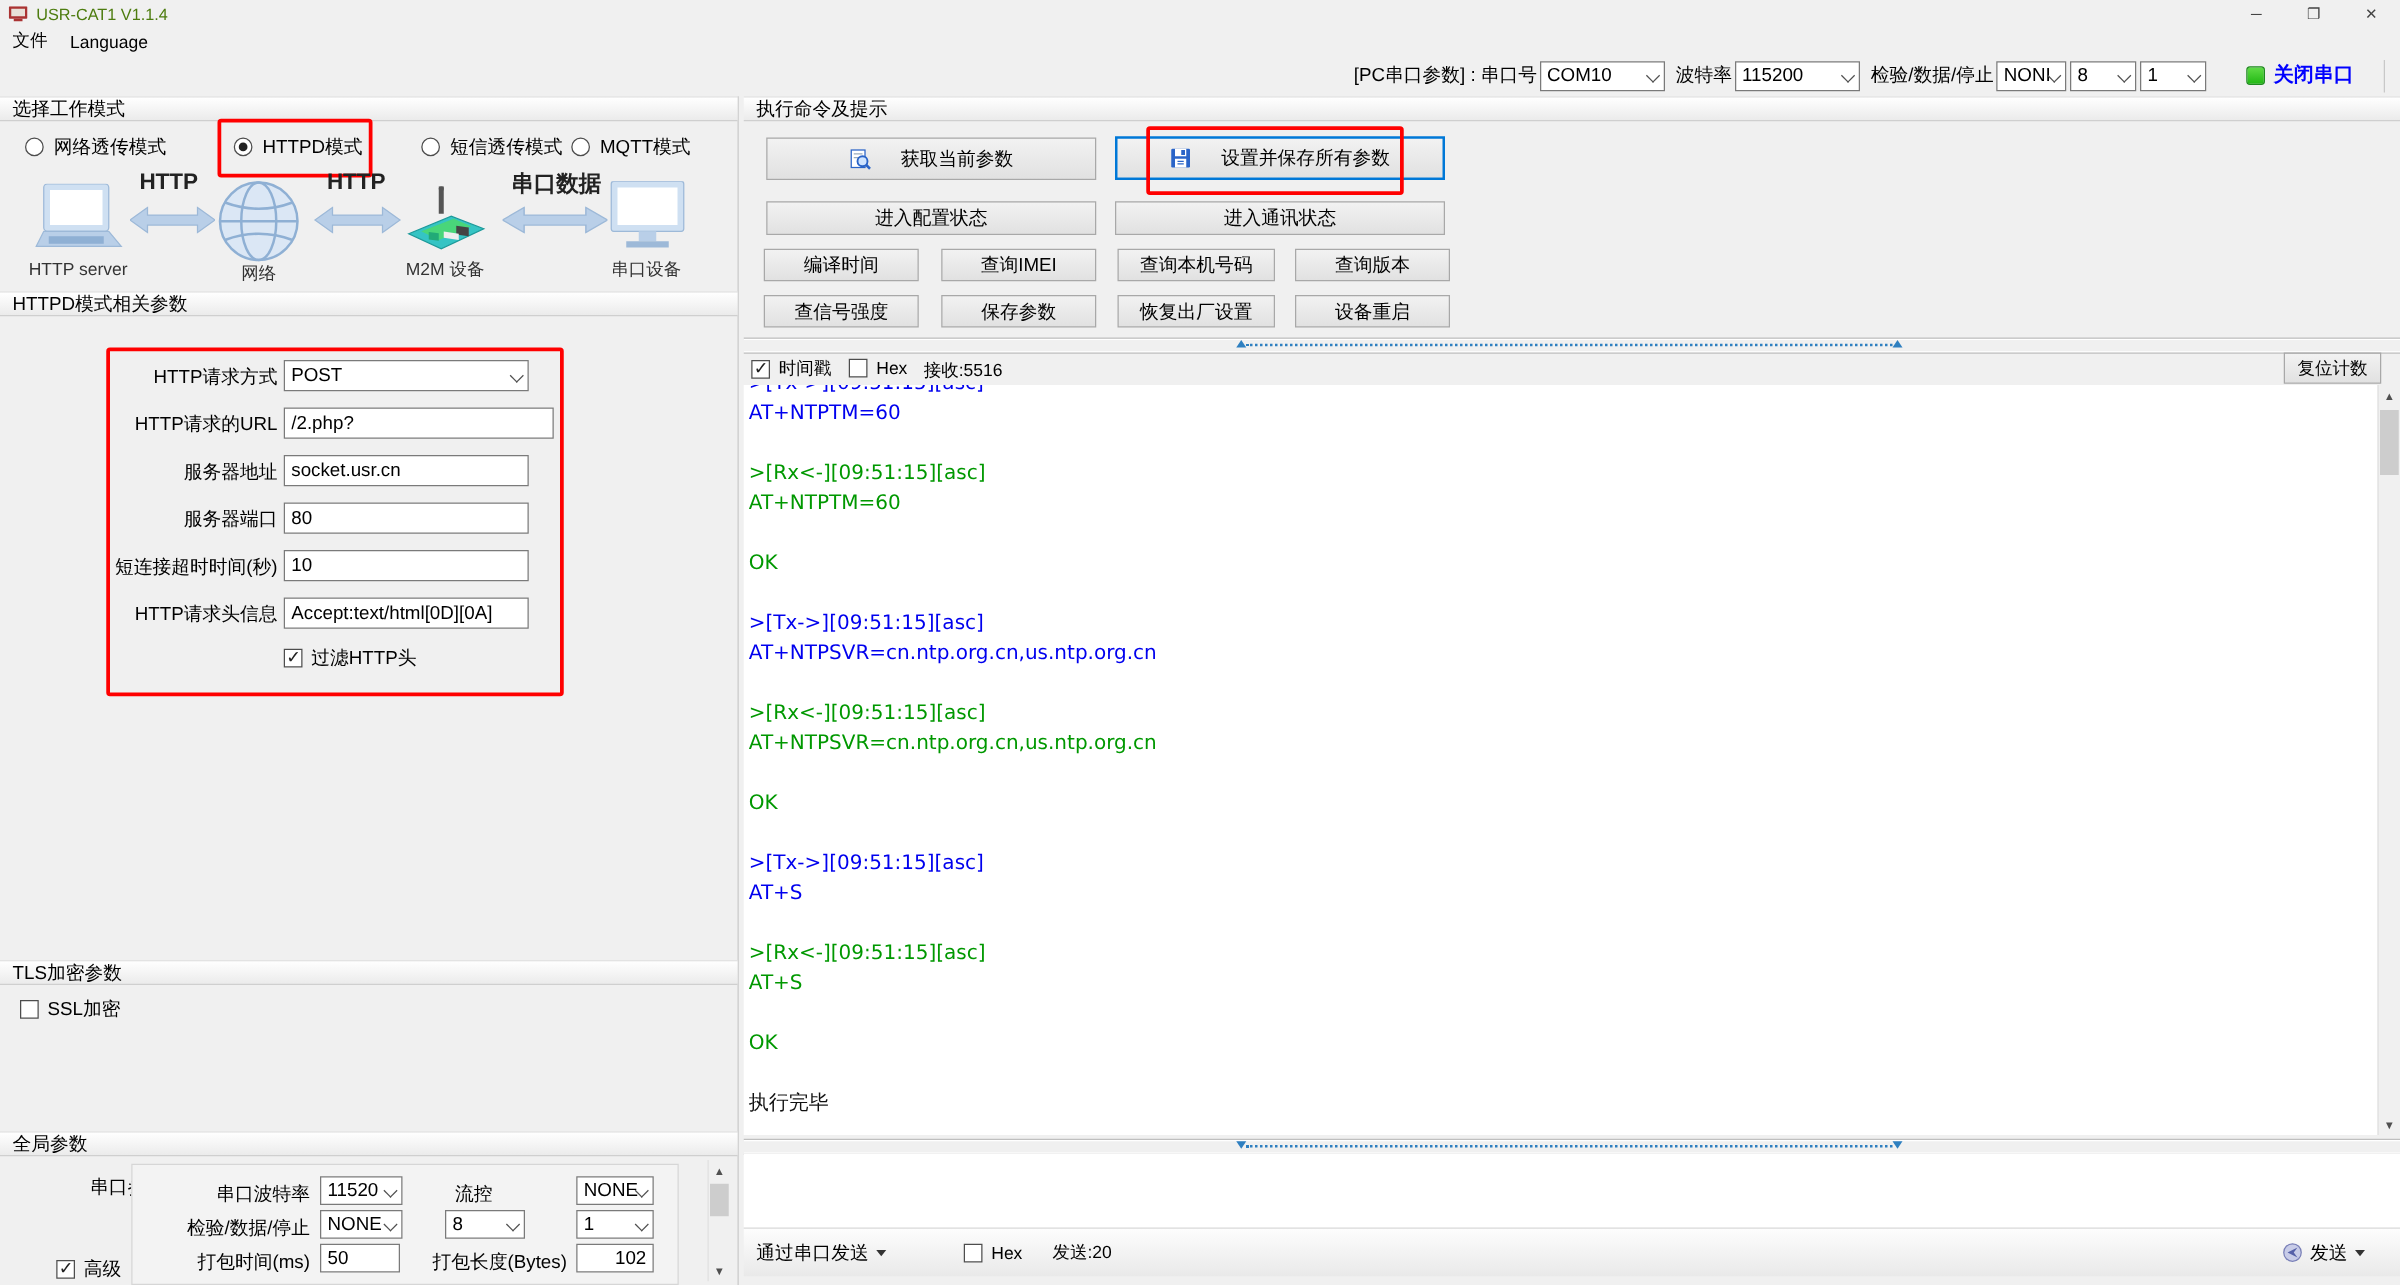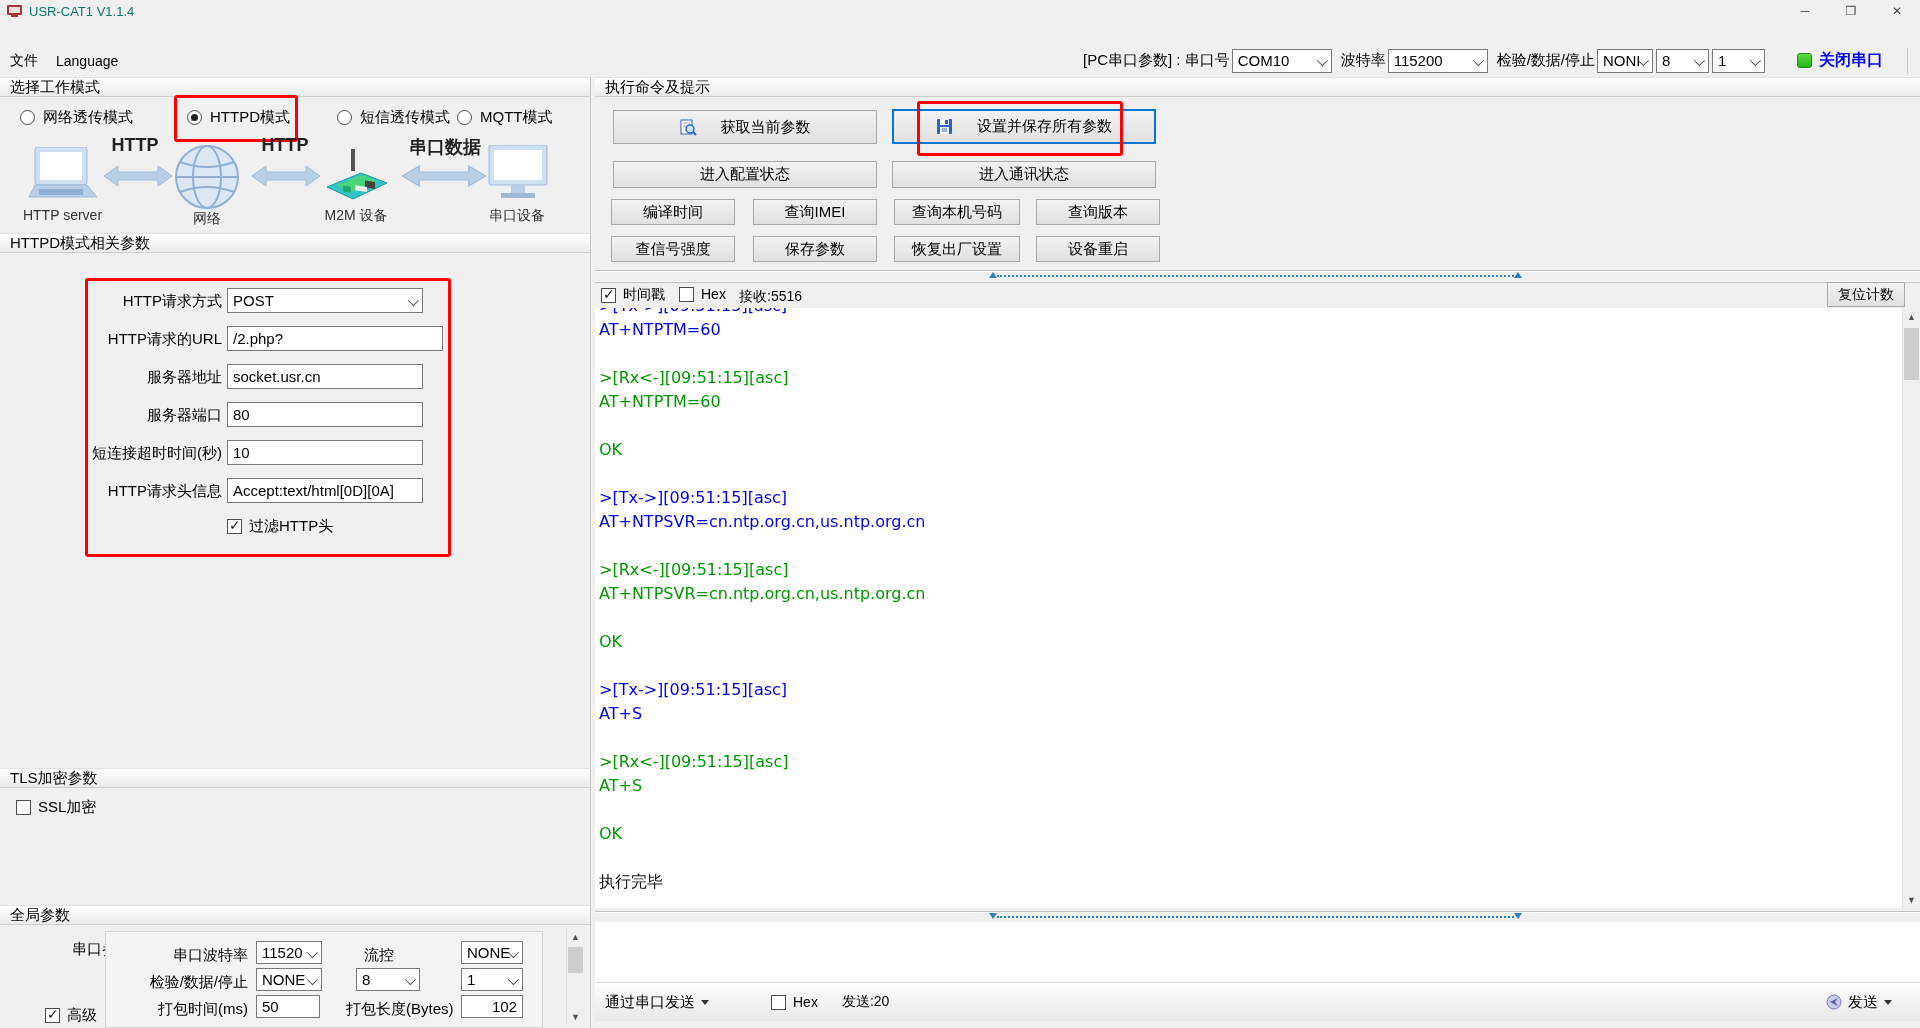--- a/index.html
+++ b/index.html
@@ -2,24 +2,24 @@
 <html style="--tx: #0000ee; --rx: #009800; --accent_red: #ff0000; --focus_blue: #0078d7; --link_blue: #0000ff; --indicator_green: #22b814;"><head>
 <meta charset="utf-8">
 <style>
   html,body{margin:0;padding:0;background:#d8d8d8;}
   .app{position:relative;width:1920px;height:1028px;background:#f0f0f0;
        font-family:"Liberation Sans","DejaVu Sans",sans-serif;font-size:15px;color:#000;
        overflow:hidden;user-select:none;}
   
   .titlebar{position:absolute;left:0;top:0;right:0;height:22px;background:#f0f0f0;display:flex;align-items:center;}
   .title-icon{width:15px;height:13px;margin-left:7px;}
-  .title-text{margin-left:7px;font-size:13px;color:#0f766e;}
+  .title-text{margin-left:7px;font-size:13px;color:#4d7c0f;}
   .win-controls{position:absolute;right:0;top:0;height:22px;display:flex;}
   .win-btn{width:46px;height:22px;display:flex;align-items:center;justify-content:center;font-size:12px;color:#444;cursor:pointer;}
-  .menubar{position:absolute;left:0;top:22px;right:0;height:22px;display:flex;align-items:center;gap:18px;padding-left:10px;font-size:14px;margin-top:28px;}
+  .menubar{position:absolute;left:0;top:22px;right:0;height:22px;display:flex;align-items:center;gap:18px;padding-left:10px;font-size:14px;}
   .menu-item{cursor:pointer;}
   .toolbar{position:absolute;left:0;top:44px;right:12px;height:33px;display:flex;align-items:center;padding-left:8px;justify-content:flex-end;}
   .tb-label{margin-right:2px;}
   .sel{position:relative;height:24px;background:#fff;border:1px solid #7a7a7a;display:flex;align-items:center;
        padding:0 18px 0 5px;box-sizing:border-box;cursor:pointer;}
   .sel .cv{position:absolute;right:6px;top:8px;width:7px;height:7px;border-right:1.6px solid #505050;border-bottom:1.6px solid #505050;transform:rotate(45deg) translateY(-2px);}
   .close-port{display:flex;align-items:center;gap:7px;margin-left:22px;padding:3px 10px;cursor:pointer;}
   .led{width:13px;height:13px;border-radius:3px;background:linear-gradient(#5fdb45,var(--indicator_green));border:1px solid #1d8a1d;}
   .close-port-text{color:var(--link_blue);font-weight:bold;font-size:16px;}
   .tb-sep{width:1px;height:26px;background:#c8c8c8;margin-left:14px;}

